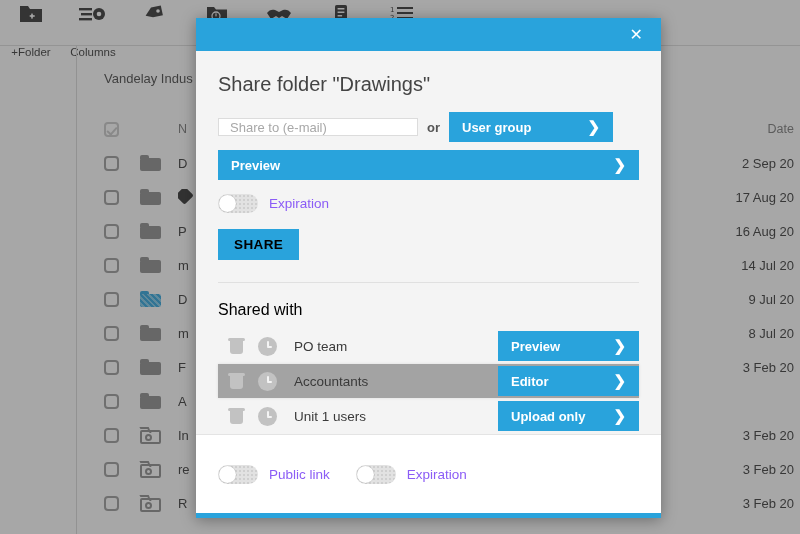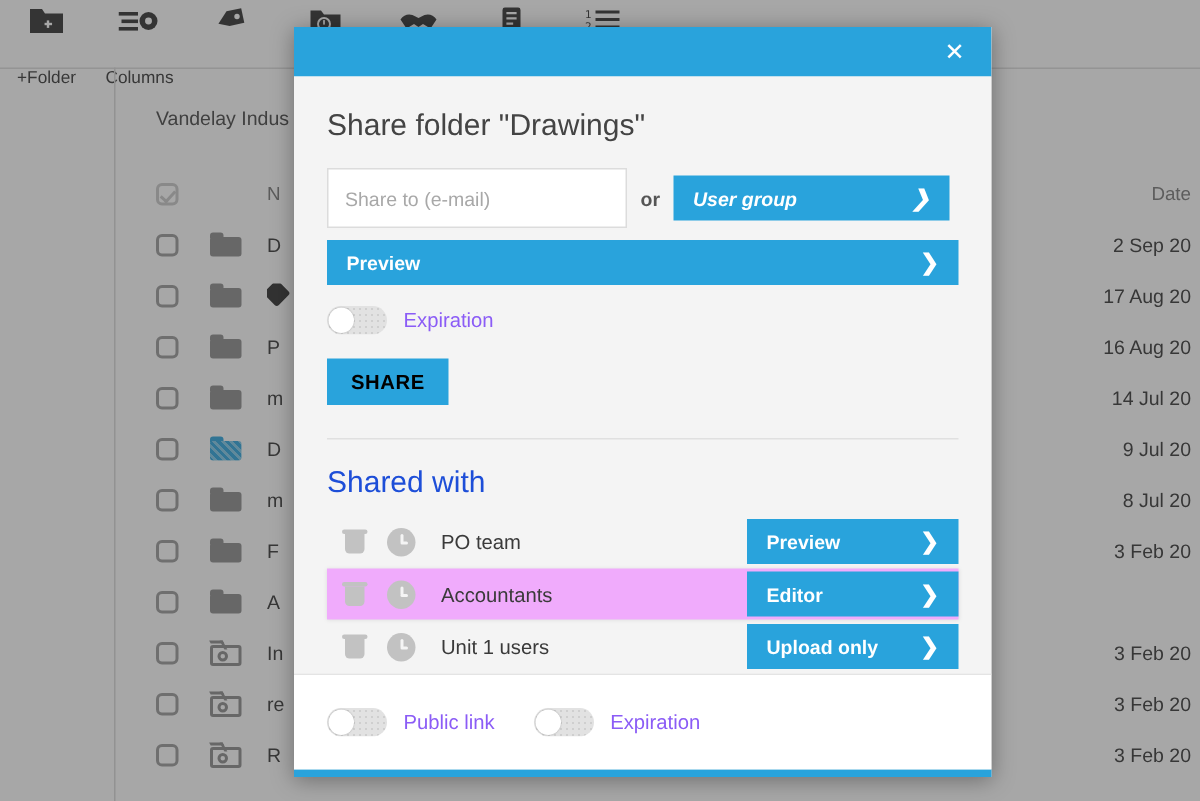--- a/index.html
+++ b/index.html
@@ -121,38 +121,38 @@
 
   .modal-body { flex: none; padding: 0 22px; background: #f4f4f4; }
 
   .modal-title {
     font-size: 20px; color: #444; font-weight: normal;
     padding-top: 22px; padding-bottom: 16px;
   }
 
   .share-row { display: flex; align-items: center; gap: 9px; }
   .email-input {
-    width: 200px; height: 40px;
+    width: 200px; height: 18px;
     border: 1px solid #dcdcdc; background: #ffffff;
     font-size: 13px; color: #555; padding: 0 11px;
     font-family: "Liberation Sans", sans-serif;
   }
   .email-input::placeholder { color: #a8a8a8; }
   .or-text { font-size: 13px; color: #555; font-weight: bold; }
 
   .blue-bar {
     background: #29a3dc; color: #ffffff;
     height: 30px; display: flex; align-items: center;
     padding: 0 13px; font-size: 13px; font-weight: bold;
     cursor: pointer; border: none; width: 100%;
     font-family: "Liberation Sans", sans-serif;
   }
   .blue-bar .lbl { flex: 1; text-align: left; }
   .blue-bar .chev { font-size: 15px; font-weight: bold; }
-  .ug { width: 184px; flex: none; font-style: italic; }
+  .ug { width: 164px; flex: none; }
 
   .preview-bar { margin-top: 8px; }
 
   .toggle-line { display: flex; align-items: center; gap: 11px; margin-top: 14px; }
   .toggle {
     width: 40px; height: 19px; border-radius: 10px;
     background: #e2e2e2;
     background-image: radial-gradient(#cfcfcf 1px, transparent 1px);
     background-size: 4px 4px;
     position: relative; flex: none; cursor: pointer;
@@ -166,28 +166,28 @@
 
   .share-btn {
     margin-top: 16px; background: #29a3dc; color: #000000;
     border: none; height: 31px; padding: 0 16px;
     font-size: 13.5px; font-weight: bold; letter-spacing: .4px;
     cursor: pointer; font-family: "Liberation Sans", sans-serif;
   }
 
   .divider { height: 1px; background: #e0e0e0; margin: 22px 0 0 0; }
 
-  .shared-title { font-size: 20px; color: #1d4ed8; padding: 18px 0 10px 0; }
+  .shared-title { font-size: 16px; color: #000000; padding: 18px 0 10px 0; }
 
   .shared-list { }
   .shared-row {
     display: flex; align-items: center; height: 34px; margin-bottom: 1px;
     padding-left: 10px;
   }
-  .shared-row.active { background: #f0abfc; box-shadow: 0 0 3px rgba(0,0,0,0.10); }
+  .shared-row.active { background: #a3a3a3; box-shadow: 0 0 3px rgba(0,0,0,0.10); }
   .trash-ico { width: 17px; height: 18px; position: relative; flex: none; }
   .trash-ico .lid {
     position: absolute; left: 0; top: 1px; width: 17px; height: 3px;
     background: #c2c2c2; border-radius: 2px;
   }
   .trash-ico .can {
     position: absolute; left: 2px; top: 4px; width: 13px; height: 13px;
     background: #c2c2c2; border-radius: 0 0 3px 3px;
   }
   .clock-ico {

